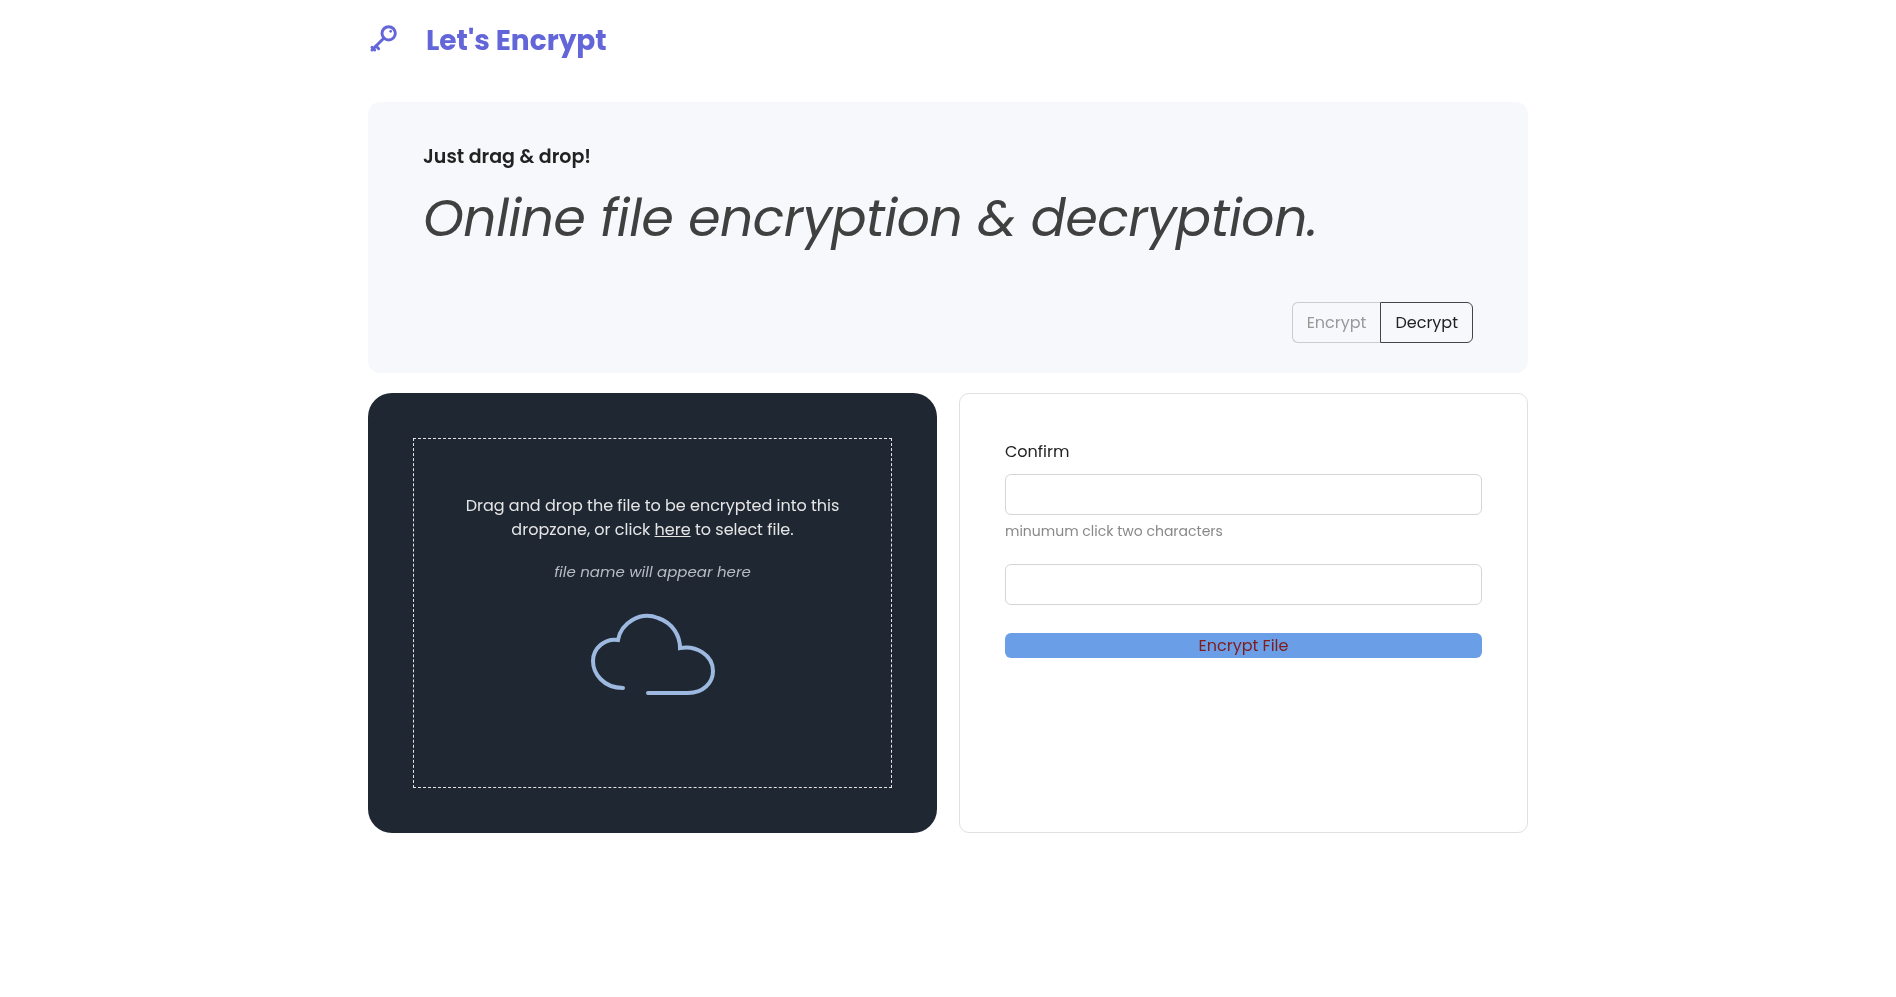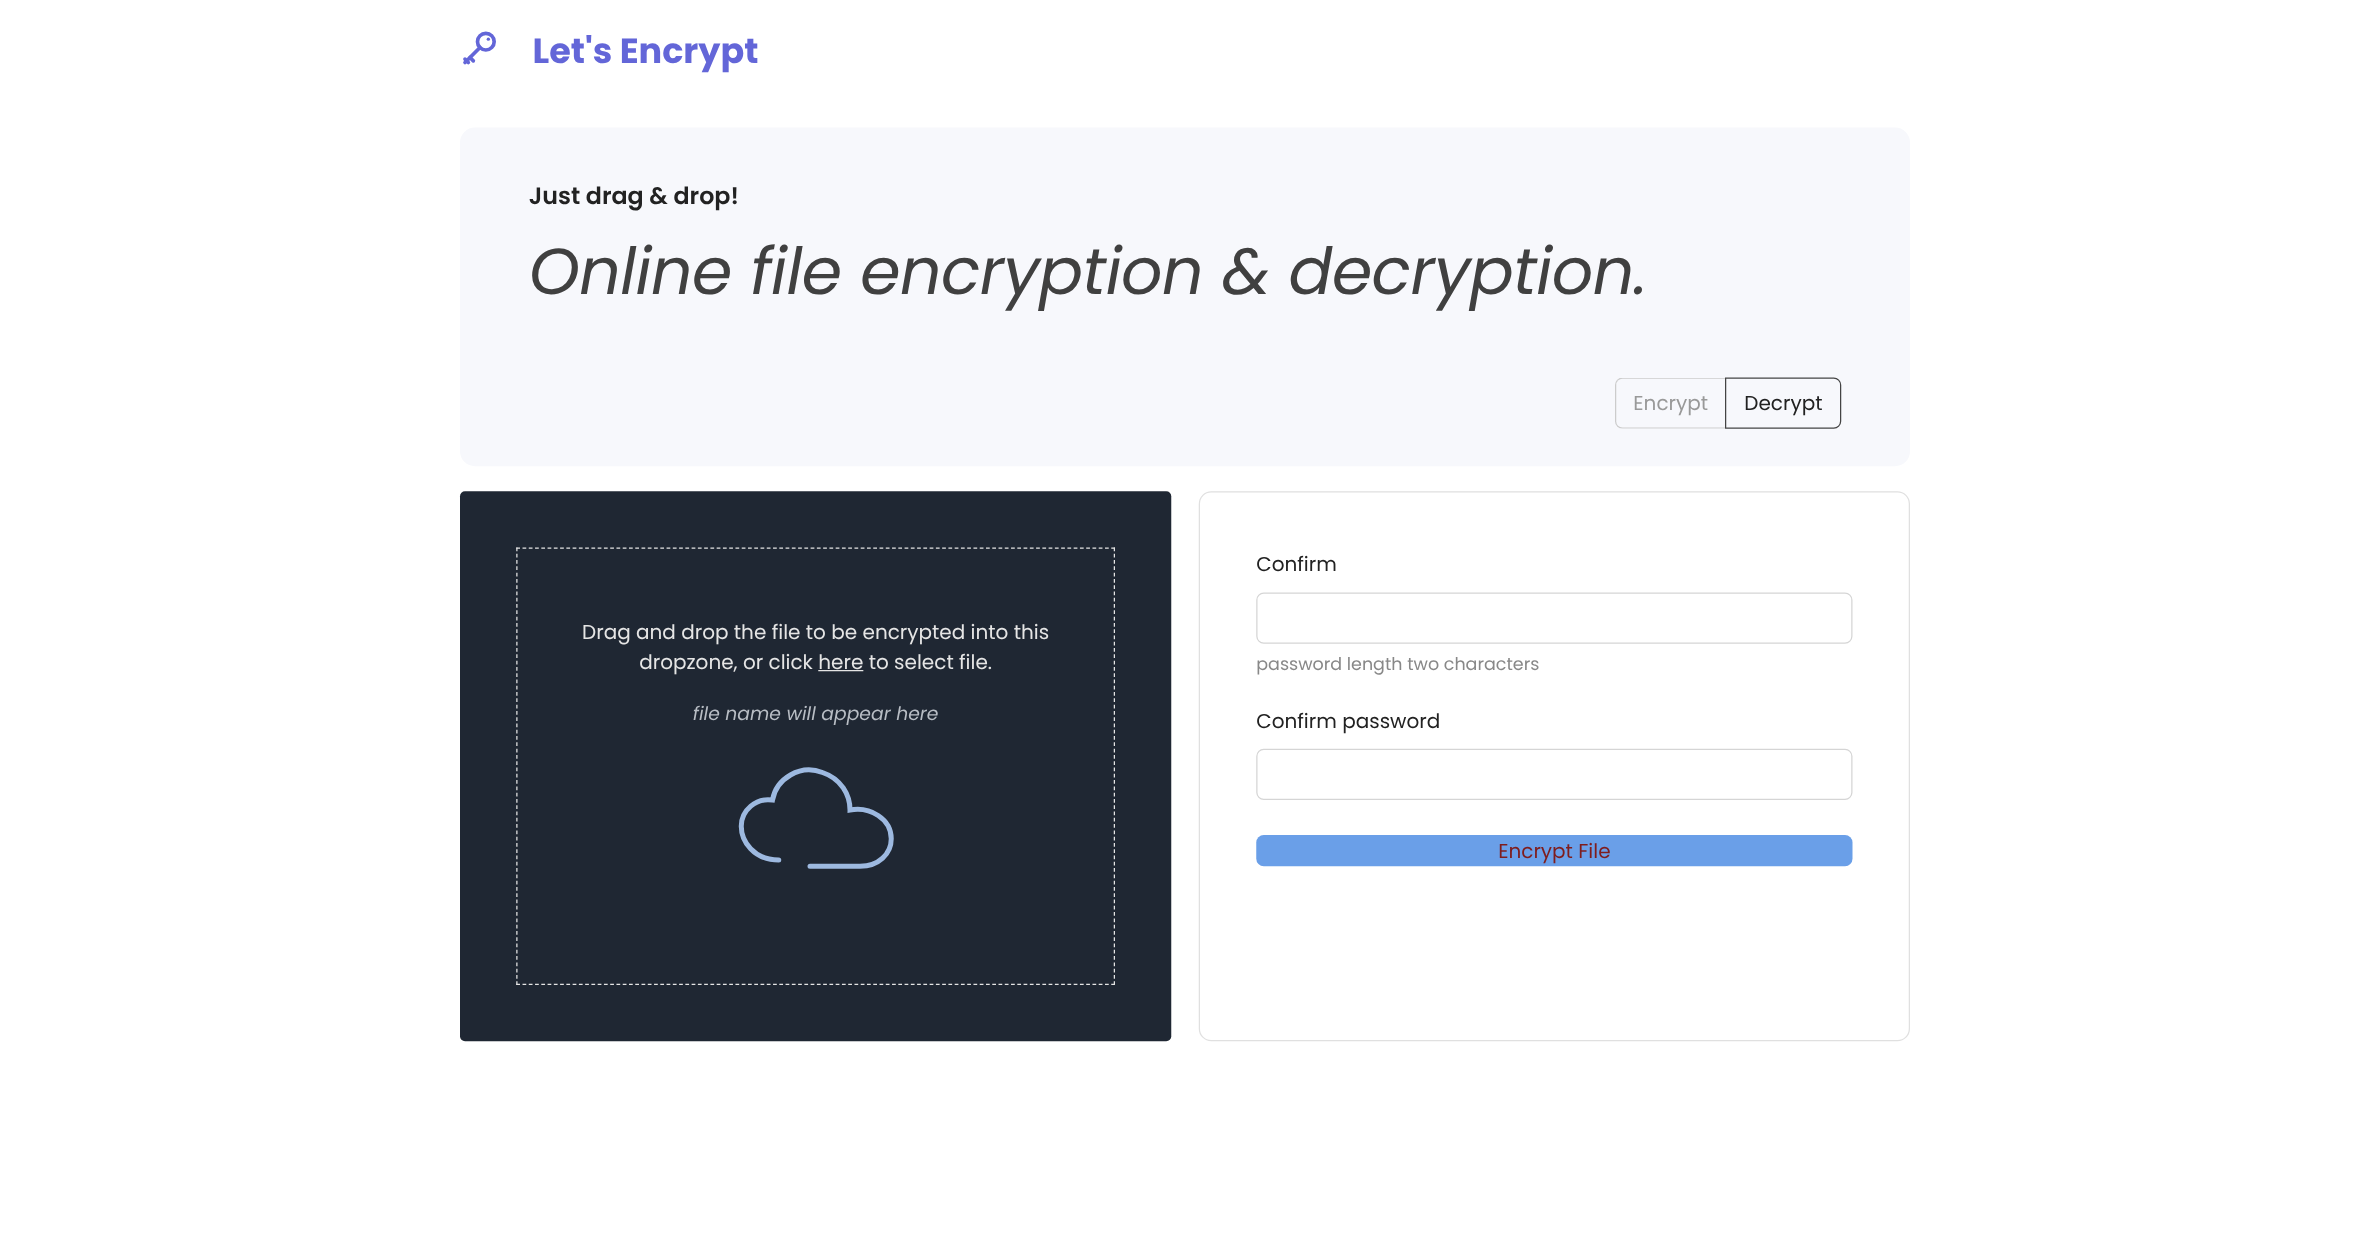--- a/index.html
+++ b/index.html
@@ -72,21 +72,21 @@
       border-color: #444;
       color: #222;
     }
     .main-grid {
       display: grid;
       grid-template-columns: 1fr 1fr;
       gap: 22px;
     }
     .dropzone-card {
       background: #1f2733;
-      border-radius: 4px;
+      border-radius: 24px;
       padding: 45px;
       min-height: 440px;
     }
     .dropzone-inner {
       border: 1px dashed #e5e5e5;
       height: 100%;
       min-height: 350px;
       padding: 55px 30px 30px 30px;
       text-align: center;
       color: #e5e5e5;
@@ -190,22 +190,21 @@
             </svg>
           </span>
         </div>
       </div>
     </div>
 
     <div class="form-card">
       <div class="form-group">
         <label class="form-label">Confirm</label>
         <input type="password" class="form-input" style="">
-        <div class="form-hint">password length two characters</div>
+        <div class="form-hint">minumum click two characters</div>
       </div>
       <div class="form-group">
-        <label class="form-label">Confirm password</label>
         <input type="password" class="form-input" style="">
       </div>
       <button class="submit-btn">Encrypt File</button>
     </div>
   </div>
 </div>
 
 </body></html>

